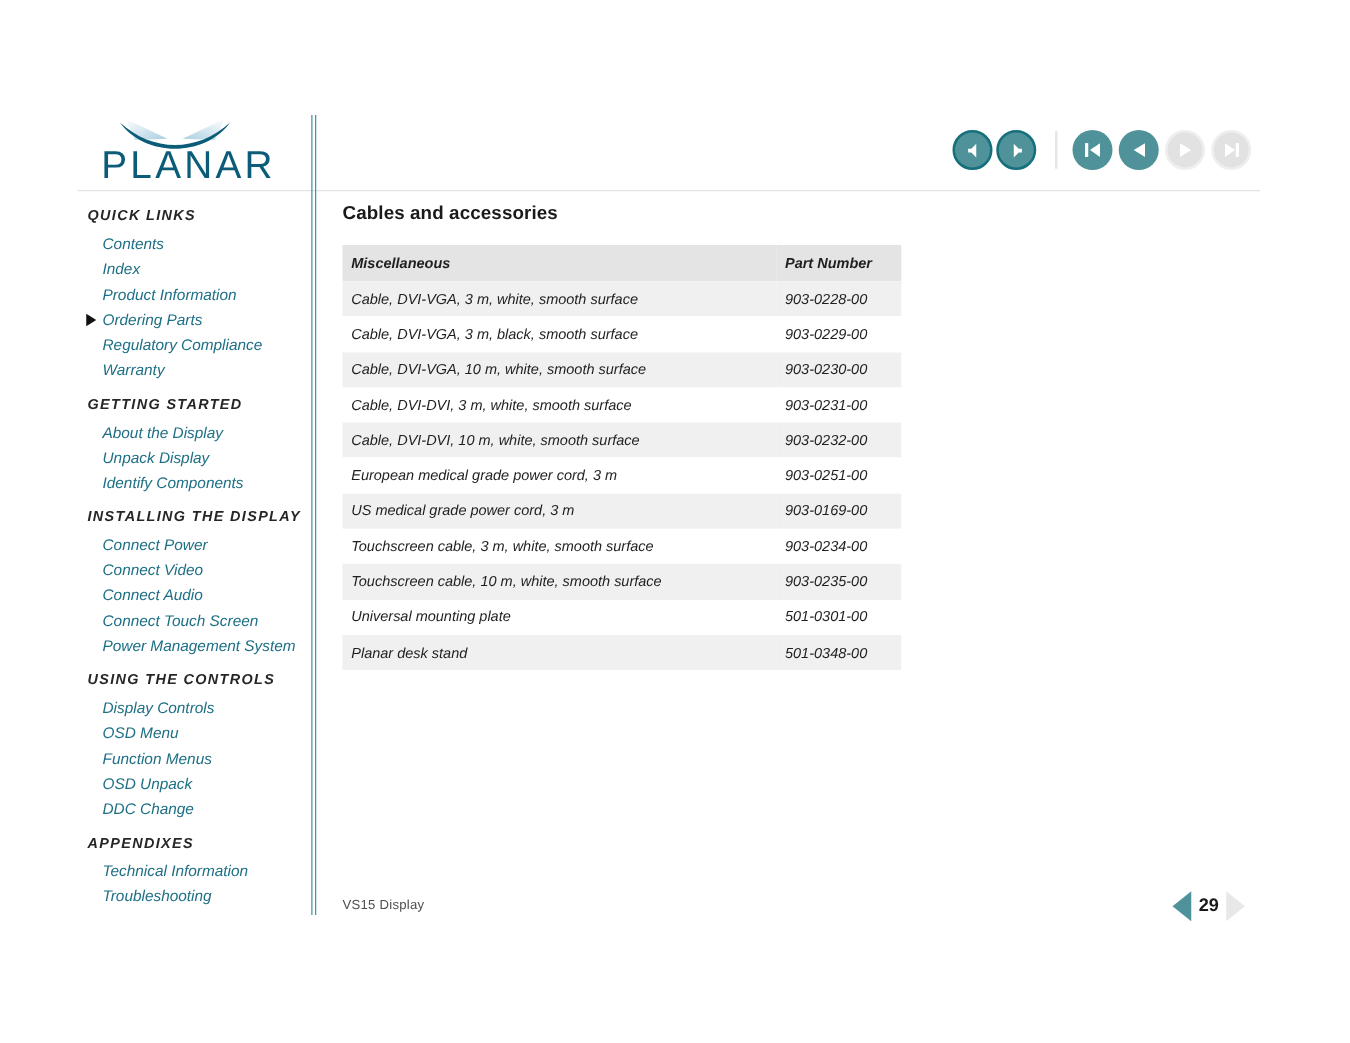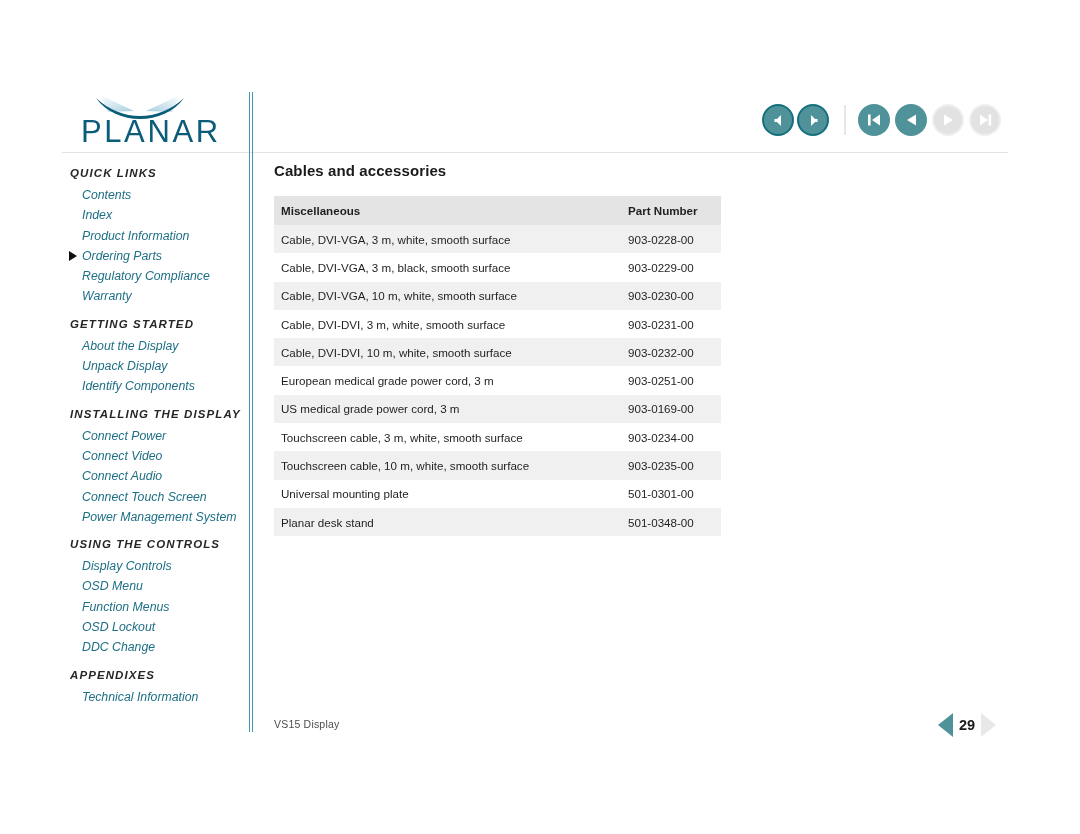--- a/index.html
+++ b/index.html
@@ -154,20 +154,21 @@
     width: 440px;
     table-layout: fixed;
   }
   table.parts th,
   table.parts td {
     font-size: 11.6px;
     color: #1f1f1f;
     text-align: left;
     padding: 0;
     vertical-align: middle;
+    font-style: italic;
   }
   table.parts th {
     font-weight: bold;
     height: 29px;
     background: #e4e4e4;
   }
   table.parts td {
     height: 28.3px;
     font-weight: normal;
   }
@@ -304,26 +305,27 @@
         <div class="nav-item"><span>Connect Video</span></div>
         <div class="nav-item"><span>Connect Audio</span></div>
         <div class="nav-item"><span>Connect Touch Screen</span></div>
         <div class="nav-item"><span>Power Management System</span></div>
       </div>
       <div class="nav-section">
         <div class="nav-heading">USING THE CONTROLS</div>
         <div class="nav-item"><span>Display Controls</span></div>
         <div class="nav-item"><span>OSD Menu</span></div>
         <div class="nav-item"><span>Function Menus</span></div>
-        <div class="nav-item"><span>OSD Lockout</span></div>
+        <div class="nav-item"><span>OSD Unpack</span></div>
         <div class="nav-item"><span>DDC Change</span></div>
       </div>
       <div class="nav-section">
         <div class="nav-heading">APPENDIXES</div>
         <div class="nav-item"><span>Technical Information</span></div>
+        <div class="nav-item"><span>Troubleshooting</span></div>
       </div>
     </nav>
 
   <div class="content">
     <h1 class="page-title">Cables and accessories</h1>
     <table class="parts">
       <thead>
         <tr>
           <th class="col-desc">Miscellaneous</th>
           <th class="col-part">Part Number</th>

